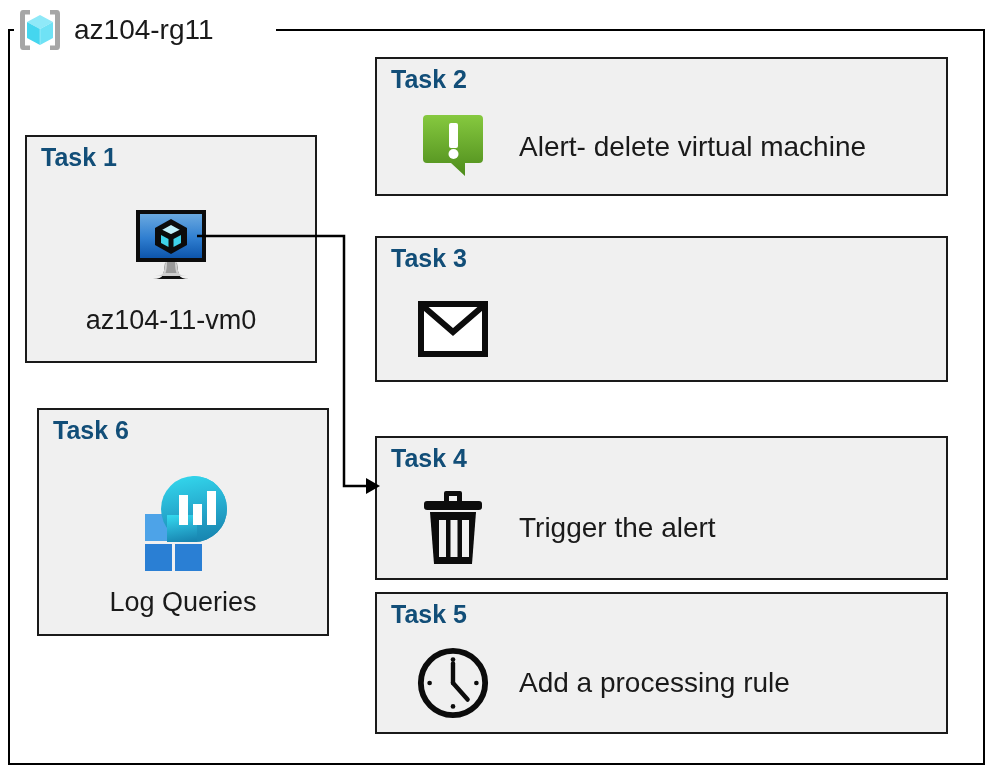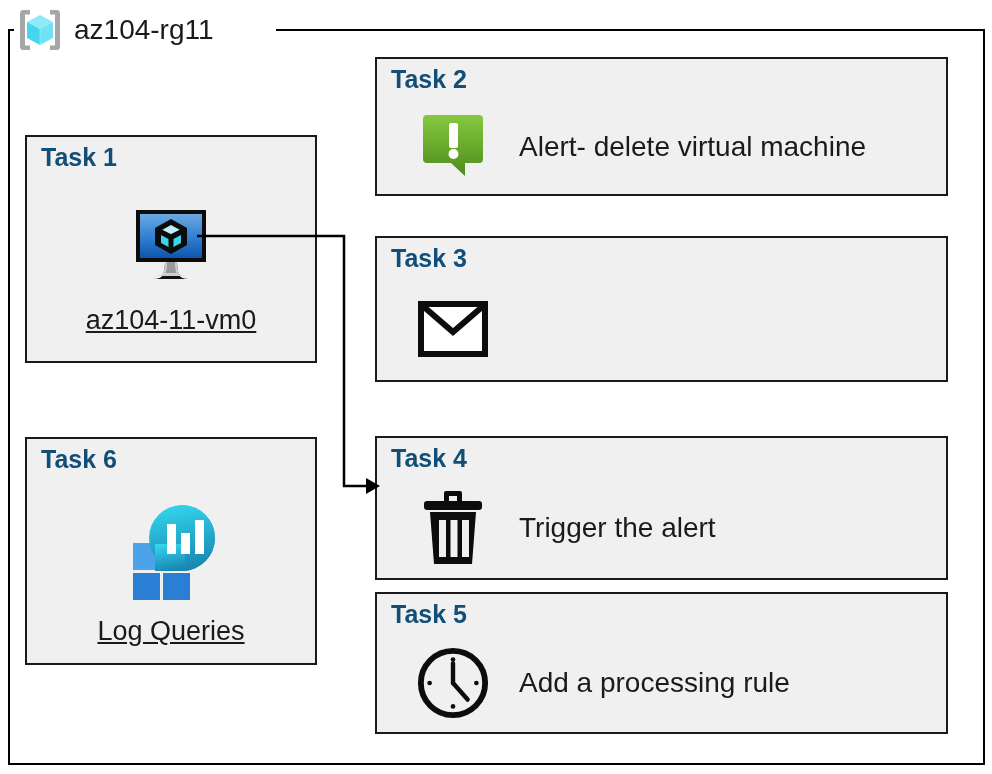--- a/index.html
+++ b/index.html
@@ -96,21 +96,20 @@
     display: flex;
     flex-direction: column;
     align-items: center;
     justify-content: center;
   }
   .card-left .caption {
     font-size: 27px;
     color: #1a1a1a;
     white-space: nowrap;
     margin-top: 12px;
-    text-decoration: underline;
   }
 
   
   .card-right {
     left: 375px;
     width: 573px;
   }
   .card-right .row {
     position: absolute;
     left: 38px;
@@ -199,21 +198,21 @@
 
           <path d="M44 29 L44 45" stroke="#0c0c0c" stroke-width="3.5"></path>
           <path d="M30 22 L44 29" stroke="#0c0c0c" stroke-width="3.5"></path>
           <path d="M58 22 L44 29" stroke="#0c0c0c" stroke-width="3.5"></path>
         </svg>
       </div>
       <div class="caption">az104-11-vm0</div>
     </div>
   </div>
 
-  <div class="task-card card-left" id="card-task-6" style="top:437px; height:228px;">
+  <div class="task-card card-left" id="card-task-6" style="top:408px; height:228px;margin-left:12px;">
     <div class="task-title">Task 6</div>
     <div class="stack">
       <div>
         <svg width="104" height="100" viewBox="0 0 104 100">
           <defs>
             <linearGradient id="logBlob" x1="0.3" y1="0" x2="0.5" y2="1">
               <stop offset="0%" stop-color="#33d6ec"></stop>
               <stop offset="55%" stop-color="#25a8cc"></stop>
               <stop offset="100%" stop-color="#1886b1"></stop>
             </linearGradient>

